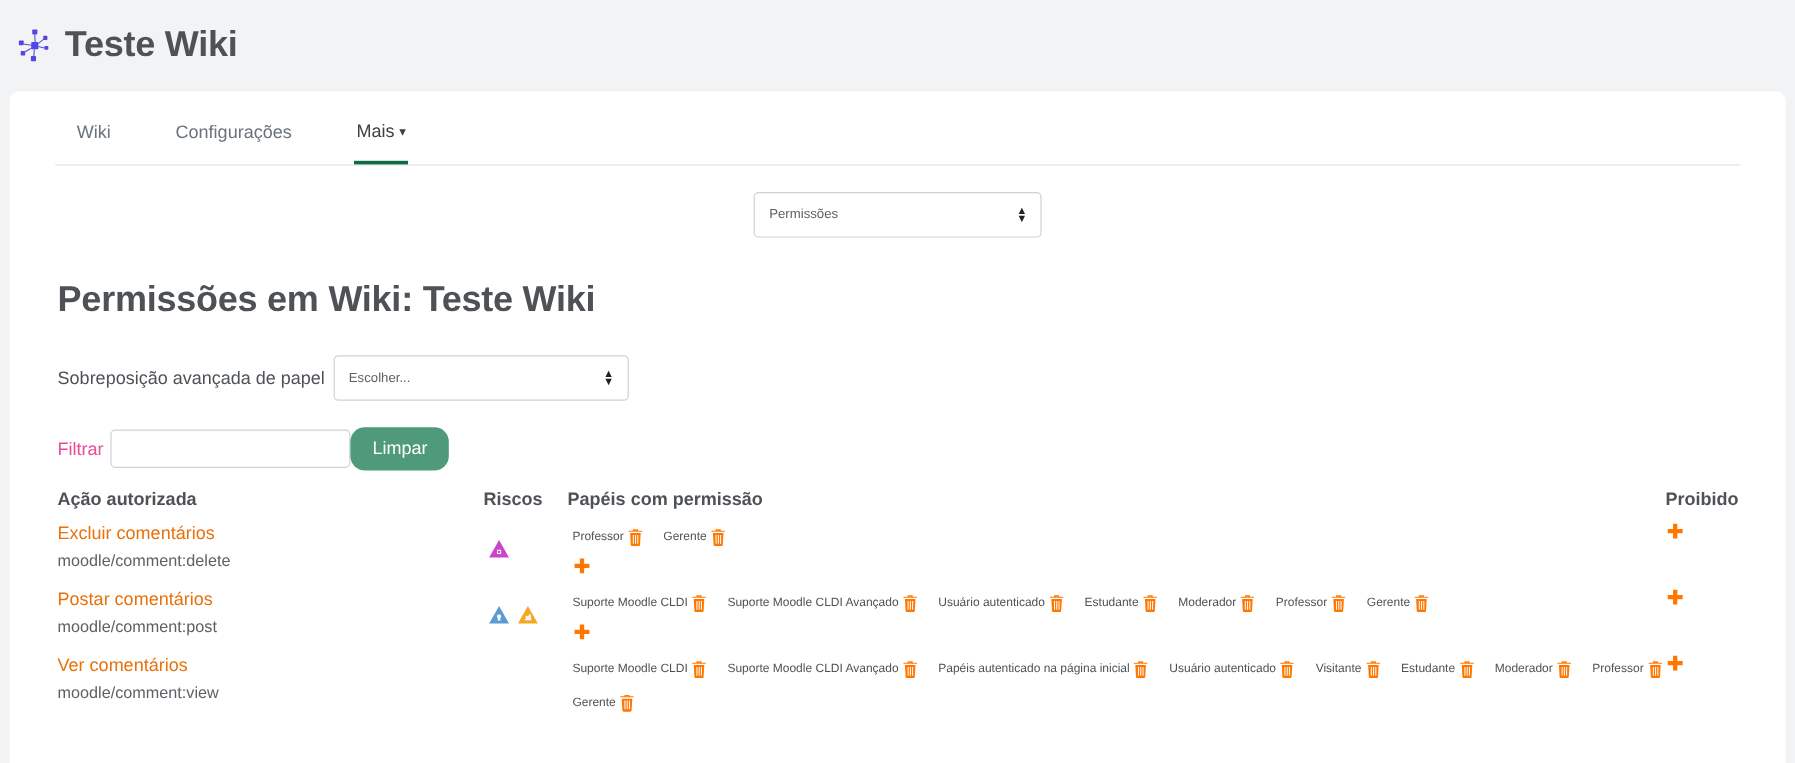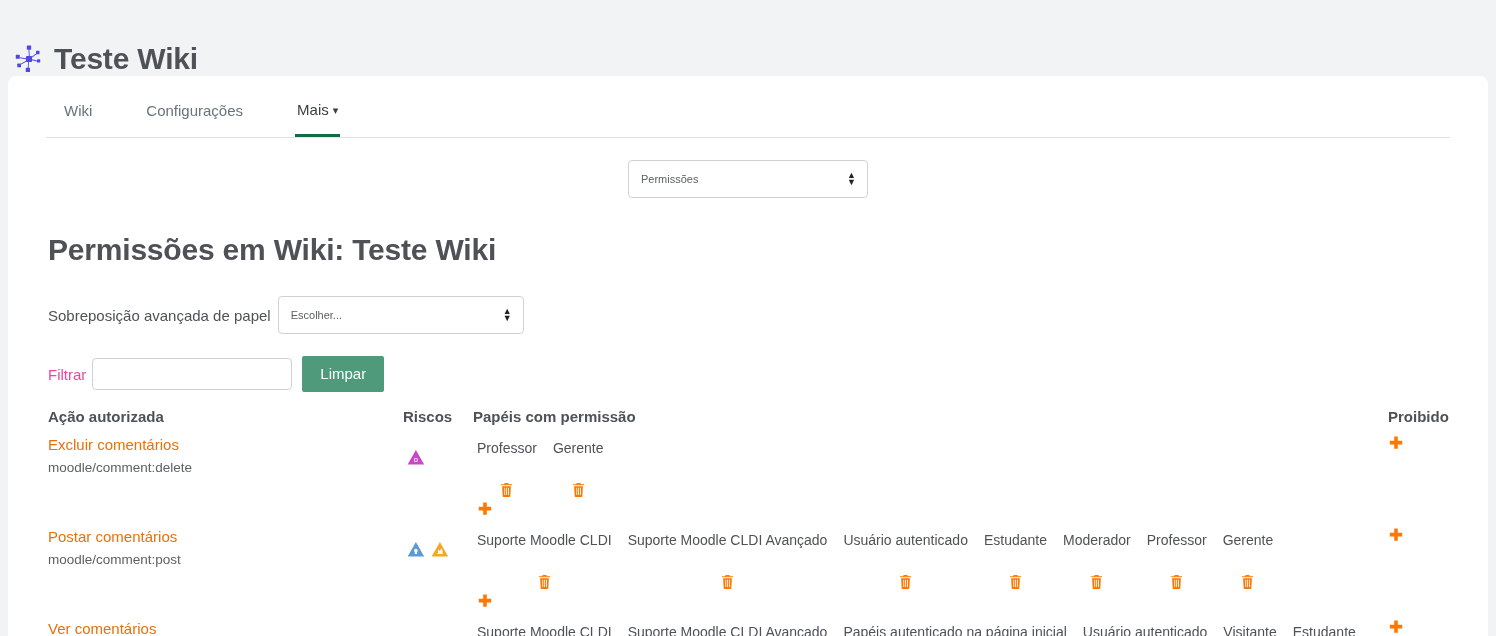--- a/index.html
+++ b/index.html
@@ -11,21 +11,21 @@
     background: #f2f3f5;
     font-family: "Liberation Sans", "DejaVu Sans", sans-serif;
     color: #3c4043;
     -webkit-font-smoothing: antialiased;
   }
 
   
   .page-header {
     height: 76px;
     display: flex;
-    align-items: flex-end;
+    align-items: center;
     padding-left: 12px;
     background: #f2f3f5;
   }
   .activity-icon {
     width: 34px; height: 34px;
     margin-right: 8px;
     display: flex; align-items: center; justify-content: center;
     flex: 0 0 auto;
   }
   .page-header h1 {
@@ -163,25 +163,24 @@
     height: 32px;
     border: 1px solid #ced2d6;
     border-radius: 4px;
     padding: 4px 10px;
     font-family: inherit;
     font-size: 15px;
     color: #3c4043;
     background: #fff;
   }
   .btn-clear {
-    margin-left: 10px;
     background: #4e9a7b;
     color: #fff;
     border: none;
-    border-radius: 2px;
+    border-radius: 12px;
     font-family: inherit;
     font-size: 15px;
     padding: 0 18px;
     height: 36px;
     cursor: pointer;
     line-height: 36px;
   }
 
   
   table.perm {
@@ -245,25 +244,24 @@
     display: flex;
     flex-wrap: wrap;
     align-items: center;
     column-gap: 16px;
     row-gap: 2px;
     line-height: 26px;
   }
   .role-chip {
     display: inline-flex;
     align-items: center;
-    gap: 21px;
-    font-size: 14px;
+    gap: 2px;
+    font-size: 10px;
     color: #4e5257;
     white-space: nowrap;
-    flex-direction: column;
   }
   .trash-btn {
     background: none;
     border: none;
     padding: 0;
     cursor: pointer;
     display: inline-flex;
     line-height: 0;
   }
   .add-role {

